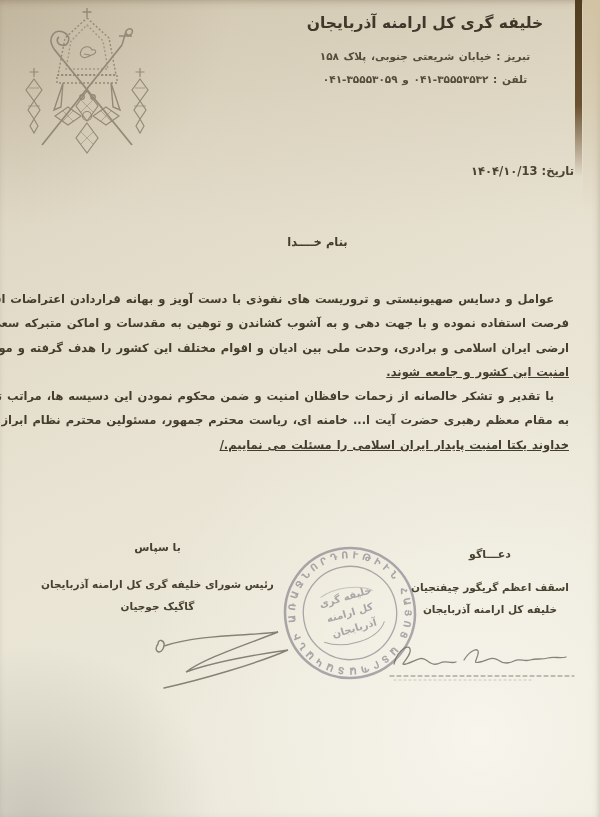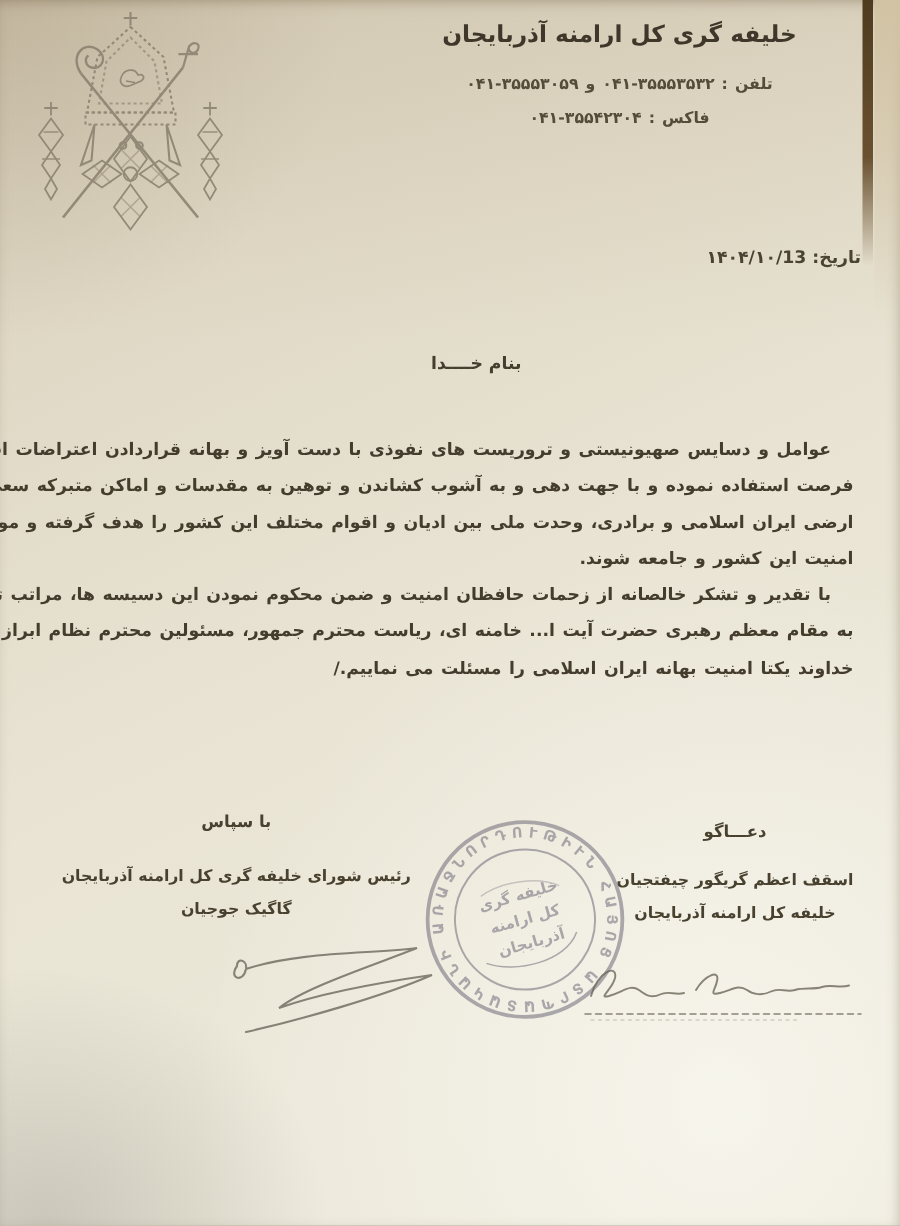--- a/index.html
+++ b/index.html
@@ -12,28 +12,28 @@
       radial-gradient(55% 40% at 0% 0%, rgba(125,108,80,.20), rgba(125,108,80,0) 70%),
       radial-gradient(45% 30% at 5% 100%, rgba(105,102,95,.25), rgba(105,102,95,0) 70%),
       linear-gradient(155deg,#d8cfba 0%,#e2dbc9 28%,#e9e4d4 52%,#ebe8d9 75%,#eae7d8 100%);
     box-shadow: inset 0 5px 10px -5px rgba(90,70,40,.35), inset -4px 0 10px -5px rgba(90,70,40,.28);
   }
   .edge-line{position:absolute;left:575px;top:-3px;width:7px;height:180px;border-radius:3px;
     background:linear-gradient(#4e3a1e 0%,#6a5130 60%,rgba(106,81,48,0) 100%);}
   .edge-tan{position:absolute;left:583px;top:0;width:17px;height:210px;
     background:linear-gradient(#d2c3a4,rgba(210,195,164,0));}
   .emblem{position:absolute;left:12px;top:5px;width:150px;height:160px;opacity:.9;}
-  .letterhead{position:absolute;top:14px;right:37px;width:300px;text-align:center;}
+  .letterhead{position:absolute;top:14px;right:25px;width:300px;text-align:center;}
   .lh-title{font-size:15.5px;font-weight:bold;color:#3e372a;margin:0 0 13px;}
   .addr{font-size:10.5px;line-height:22.5px;font-weight:bold;color:#544b3a;word-spacing:1px;}
   .date{position:absolute;top:164px;right:26px;font-size:11.5px;font-weight:bold;color:#4a4232;}
   .bism{position:absolute;top:233px;left:0;right:0;text-align:center;font-size:11.5px;font-weight:bold;line-height:19px;color:#453d2d;margin-left:35px;}
   .bodytext{position:absolute;top:287px;left:27px;right:31px;font-size:11.5px;font-weight:bold;color:#443c2c;line-height:24.3px;word-spacing:1px;}
   .bl{text-align:justify;text-align-last:justify;text-justify:inter-word;white-space:nowrap;overflow:visible;}
-  .bl.short{text-align:right;text-align-last:right;}
+  .bl.short{text-align:right;text-align-last:right;text-decoration:underline;}
   .bl.indent{padding-right:15px;}
   .sig{position:absolute;text-align:center;font-weight:bold;color:#49412f;}
   .sig .heading{font-size:11px;}
   .sig .line{font-size:10.5px;line-height:21.5px;}
   .sig-left{top:541px;left:40px;width:235px;}
   .sig-left .heading{margin-bottom:20px;}
   .sig-right{top:548px;right:10px;width:200px;}
   .sig-right .heading{margin-bottom:16px;}
   .stamp{position:absolute;left:279px;top:542px;width:142px;height:142px;color:#6f6b7a;opacity:.55;transform:rotate(-10deg);}
   .sig-scrawl-left{position:absolute;left:128px;top:626px;width:175px;height:80px;color:#6e685c;opacity:.8;}
@@ -79,38 +79,38 @@
           <path d="M94 102 l13 9 l-13 9 l-13 -9 z"></path>
           <circle cx="75" cy="111" r="4.5"></circle>
           <path d="M69 95 l12 12 M81 95 l-12 12 M69 127 l12 12 M81 127 l-12 12 M50 105 l12 12 M62 105 l-12 12 M88 105 l12 12 M100 105 l-12 12" opacity=".6" stroke-width="1"></path>
         </g>
       </g>
     </svg>
   </div>
 
   <div class="letterhead" dir="rtl">
     <div class="lh-title">خلیفه گری کل ارامنه آذربایجان</div>
+    <div class="addr">تبریز : خیابان شریعتی جنوبی، پلاک ۱۵۸</div>
     <div class="addr">تلفن : ۳۵۵۵۳۵۳۲-۰۴۱ و ۳۵۵۵۳۰۵۹-۰۴۱</div>
-    <div class="addr">فاکس : ۳۵۵۴۲۳۰۴-۰۴۱</div>
   </div>
 
   <div class="date" dir="rtl">تاریخ: ۱۴۰۴/۱۰/13</div>
 
   <div class="bism" dir="rtl">
     <div>بنام خــــدا</div>
   </div>
 
   <div class="bodytext" dir="rtl">
     <div class="bl indent">عوامل و دسایس صهیونیستی و تروریست های نفوذی با دست آویز و بهانه قراردادن اعتراضات اقتصادی مردم از</div>
     <div class="bl">فرصت استفاده نموده و با جهت دهی و به آشوب کشاندن و توهین به مقدسات و اماکن متبرکه سعی دارند که تمامیت</div>
     <div class="bl">ارضی ایران اسلامی و برادری، وحدت ملی بین ادیان و اقوام مختلف این کشور را هدف گرفته و موجب بر هم زدن</div>
     <div class="bl short">امنیت این کشور و جامعه شوند.</div>
     <div class="bl indent">با تقدیر و تشکر خالصانه از زحمات حافظان امنیت و ضمن محکوم نمودن این دسیسه ها، مراتب تشکر و قدردانی را</div>
     <div class="bl">به مقام معظم رهبری حضرت آیت ا... خامنه ای، ریاست محترم جمهور، مسئولین محترم نظام ابراز نموده، از درگاه</div>
-    <div class="bl short">خداوند یکتا امنیت بهانه ایران اسلامی را مسئلت می نماییم./</div>
+    <div class="bl short">خداوند یکتا امنیت پایدار ایران اسلامی را مسئلت می نماییم./</div>
   </div>
 
   <div class="sig sig-right" dir="rtl">
     <div class="heading">دعـــاگو</div>
     <div class="line">اسقف اعظم گریگور چیفتجیان</div>
     <div class="line">خلیفه کل ارامنه آذربایجان</div>
   </div>
 
   <div class="sig sig-left" dir="rtl">
     <div class="heading">با سپاس</div>

